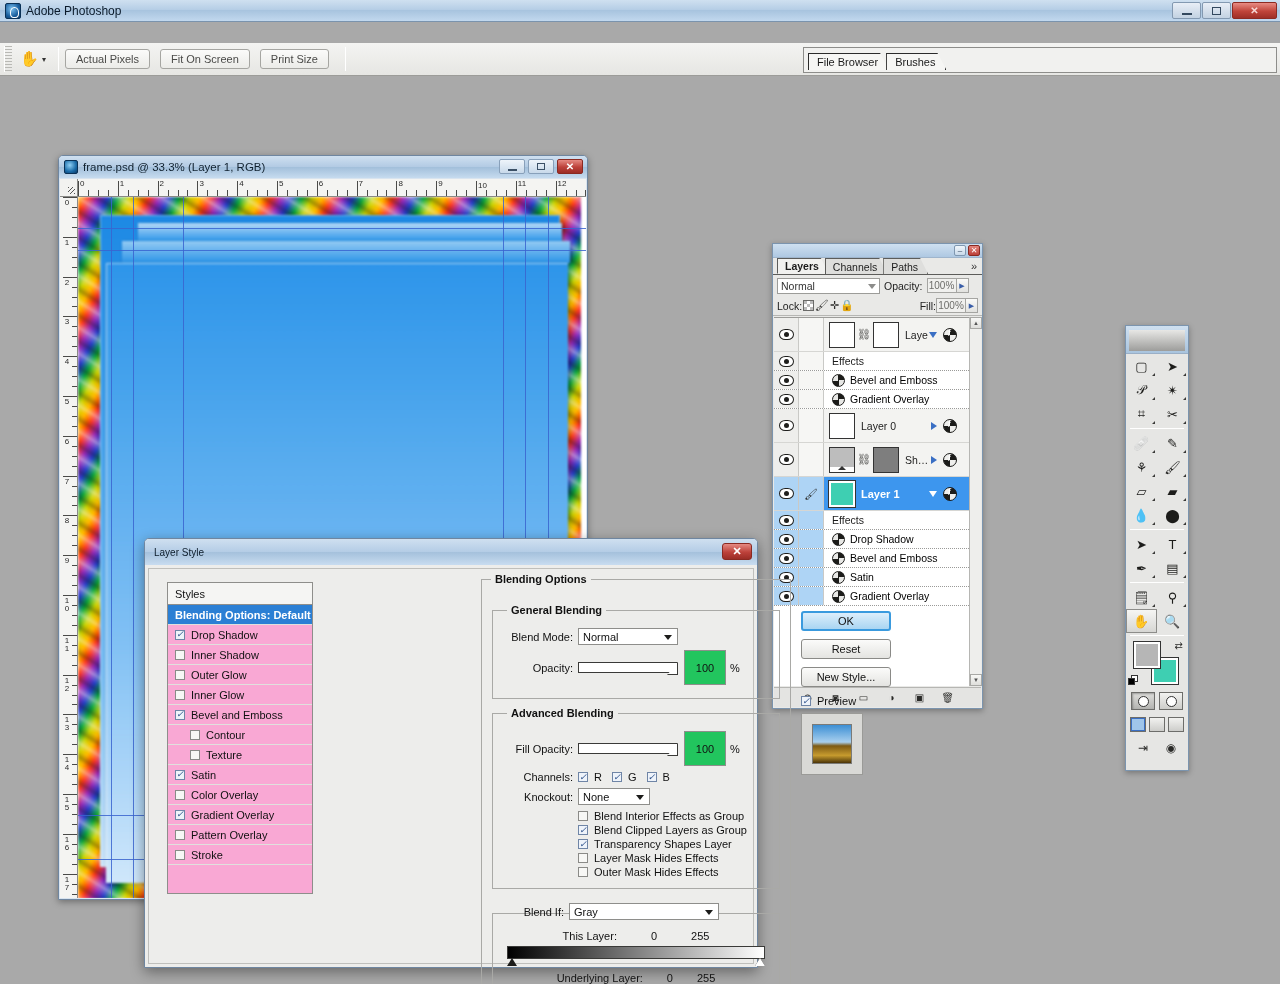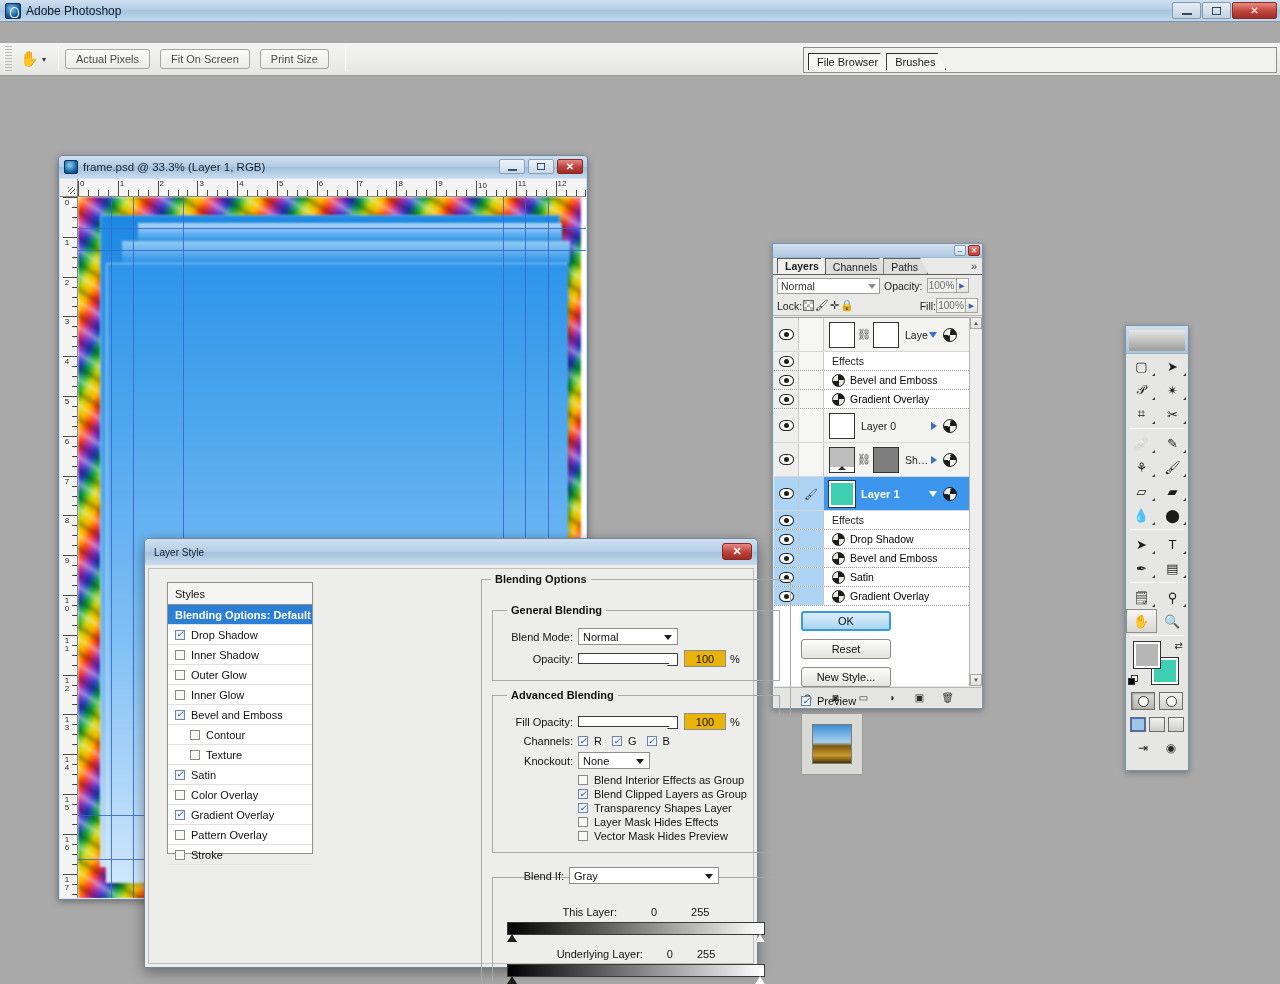--- a/index.html
+++ b/index.html
@@ -367,22 +367,22 @@
   .ls-close {
     position:absolute; right:5px; top:4px; width:30px; height:17px; border-radius:3px;
     background: linear-gradient(to bottom,#e58a82,#bd413a 55%,#9b2d26);
     border:1px solid #8a2921; color:#fff; font-weight:bold; font-size:11px;
     display:flex; align-items:center; justify-content:center;
   }
   .ls-body { position:absolute; left:3px; right:3px; top:29px; bottom:3px;
     background:#ededeb; border:1px solid #bfbfbc; }
 
   
-  .styles-panel { position:absolute; left:18px; top:13px; width:146px; height:272px;
-    background:#ffffff; border:1px solid #8e8e8b; }
+  .styles-panel { position:absolute; left:18px; top:13px; width:146px; height:312px;
+    background:#f9a8d4; border:1px solid #8e8e8b; }
   .st-head { height:22px; background:#f5f5f3; border-bottom:1px solid #8e8e8b;
     display:flex; align-items:center; padding-left:7px; font-size:11px; color:#111; }
   .st-item { height:20px; display:flex; align-items:center; padding-left:7px;
     font-size:11px; color:#111; border-bottom:1px solid #e0e0dd; }
   .st-item.sel { background:#2b7fd4; color:#fff; font-weight:bold; padding-left:7px; }
   .cbx { width:10px; height:10px; border:1px solid #8a8a87; background:#f7f7f5;
     margin-right:6px; flex:none; display:flex; align-items:center; justify-content:center; }
   .cbx.on { background:#eef3fa; border-color:#6f85a6; }
   .cbx.on::after { content:"✓"; font-size:9px; color:#2b4f8a; line-height:1; }
   .indent { padding-left:22px !important; }
@@ -394,21 +394,21 @@
     padding:0 4px; font-size:11px; font-weight:bold; color:#111; }
   .row { display:flex; align-items:center; margin:5px 0; }
   .rlabel { font-size:11px; color:#111; text-align:right; }
   .sel-box { height:17px; border:1px solid #8e8e8b; background:#fff;
     font-size:11px; color:#111; display:flex; align-items:center; padding-left:4px; position:relative; }
   .sel-box .arrow { position:absolute; right:5px; top:6px;
     border-left:4px solid transparent; border-right:4px solid transparent; border-top:5px solid #1c1c1a; }
   .slider { height:11px; border:1px solid #3a3a38; background:#fff; position:relative; }
   .slider .knob { position:absolute; right:-1px; top:-1px; width:11px; height:13px;
     background:#fff; border:1px solid #3a3a38; clip-path: polygon(0 100%, 100% 0, 100% 100%); }
-  .txt-box { width:42px; height:17px; border:1px solid #8e8e8b; background:#eab308;
+  .txt-box { width:42px; height:35px; border:1px solid #8e8e8b; background:#22c55e;
     font-size:11px; color:#111; display:flex; align-items:center; justify-content:center; }
   .pct { font-size:11px; color:#111; margin-left:4px; }
   .chn { display:flex; align-items:center; margin-right:10px; font-size:11px; color:#111; }
   .gradbar { height:13px; border:1px solid #3a3a38;
     background: linear-gradient(to right, #000, #fff); }
   .tri-marker { width:0; height:0; border-left:5px solid transparent; border-right:5px solid transparent;
     border-bottom:8px solid #1c1c1a; }
   .tri-outline { width:0;height:0;border-left:5px solid transparent;border-right:5px solid transparent;
     border-bottom:8px solid #fff; filter: drop-shadow(0 0 0.6px #1c1c1a); }
 
@@ -1047,36 +1047,36 @@
                 <div style="display: flex; align-items: center; margin: 2px 0px;">
                   <i class="cbx on"></i>
                   <span style="font-size:11px;color:#111">Transparency Shapes Layer</span>
                 </div>
                 <div style="display: flex; align-items: center; margin: 2px 0px;">
                   <i class="cbx"></i>
                   <span style="font-size:11px;color:#111">Layer Mask Hides Effects</span>
                 </div>
                 <div style="display: flex; align-items: center; margin: 2px 0px;">
                   <i class="cbx"></i>
-                  <span style="font-size:11px;color:#111">Vector Mask Hides Preview</span>
+                  <span style="font-size:11px;color:#111">Outer Mask Hides Effects</span>
                 </div>
               </div>
           </div>
 
           <div style="height:14px"></div>
           <div style="position:relative">
             <div class="row" style="margin:0 0 3px 0; position:relative; z-index:2;">
               <div class="rlabel" style="width:72px">Blend If:</div>
               <div class="sel-box" style="width:150px; margin-left:5px; background:#fff">
                 <span>Gray</span>
                 <i class="arrow"></i>
               </div>
             </div>
             <div class="group" style="padding:12px 14px 10px 14px; margin-top:-10px;">
-              <div style="display:flex; align-items:center; justify-content:center; gap:34px; margin-top:16px;">
+              <div style="display:flex; align-items:center; justify-content:center; gap:34px; margin-top:4px;">
                 <span class="rlabel">This Layer:</span>
                 <span class="rlabel">0</span>
                 <span class="rlabel">255</span>
               </div>
               <div class="gradbar" style="margin-top:4px"></div>
               <div style="display:flex; justify-content:space-between; margin-top:-1px">
                 <i class="tri-marker"></i>
                 <i class="tri-outline"></i>
               </div>
               <div style="display:flex; align-items:center; justify-content:center; gap:24px; margin-top:6px;">

